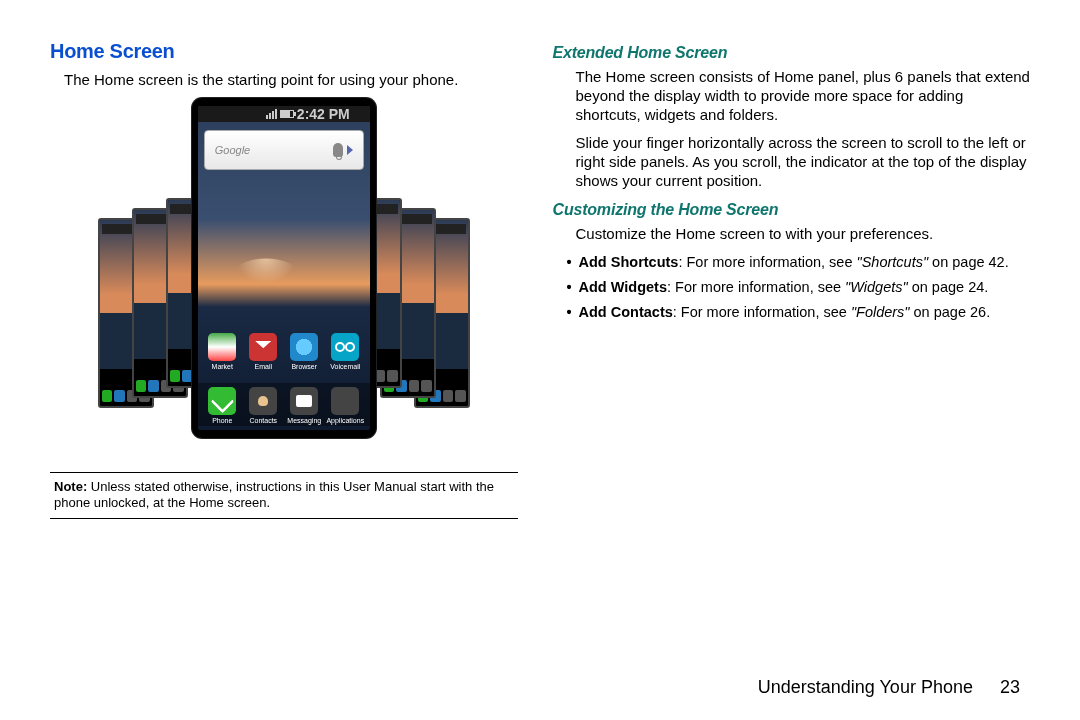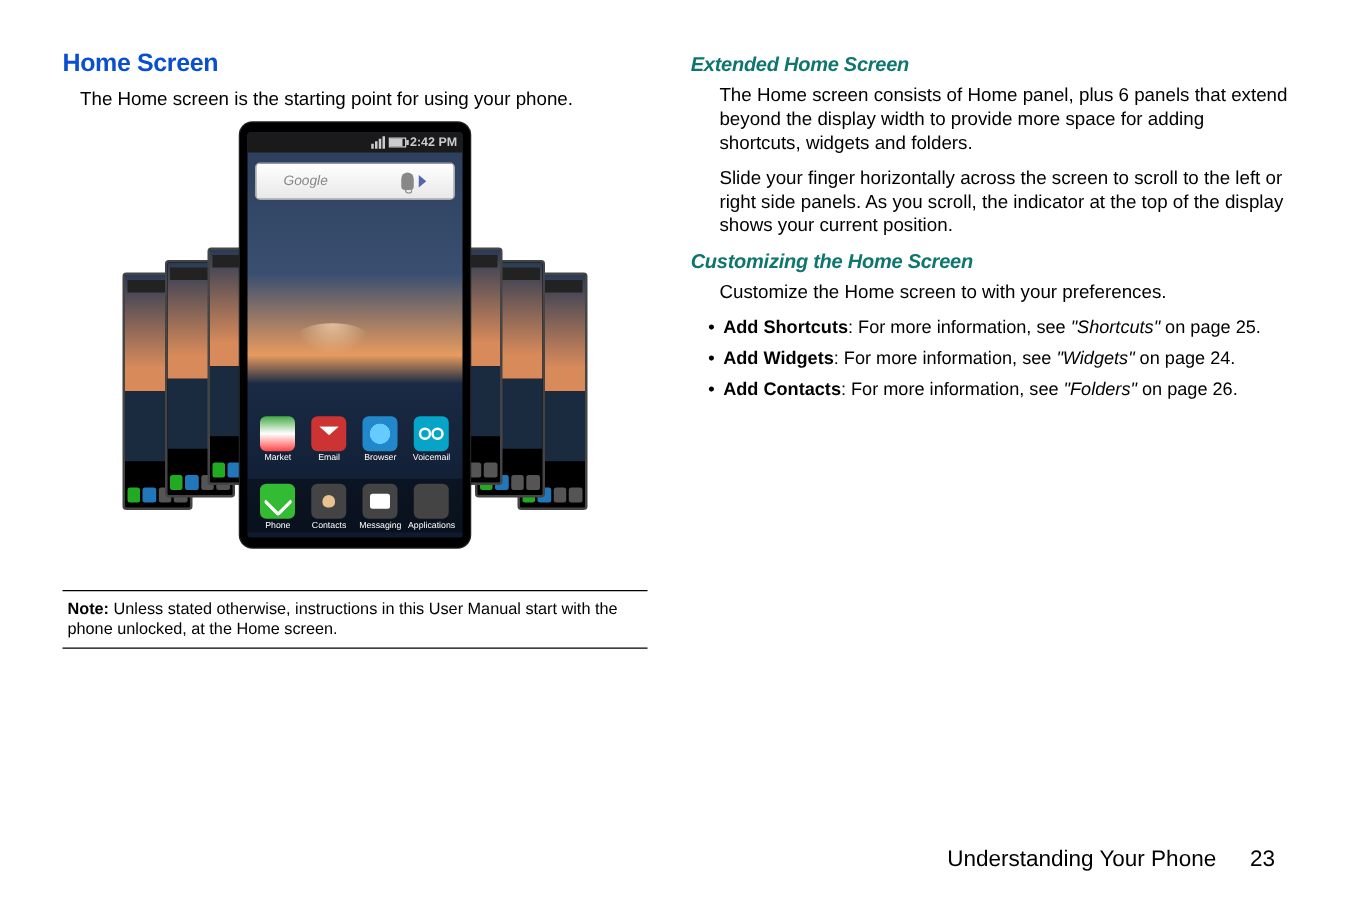--- a/index.html
+++ b/index.html
@@ -92,41 +92,41 @@
   .main-screen {
     width: 100%; height: 100%;
     background: linear-gradient(#2b3d5a 0%, #3a4f70 35%, #e79b5e 55%, #1a2a44 62%, #0e1a2e 100%);
     position: relative;
     border-radius: 2px;
     overflow:hidden;
   }
   .status-bar {
     height: 16px; background: #1a1a1a;
     display:flex; justify-content:flex-end; align-items:center;
-    gap:3px; padding:0 4px;
-    font-size:10px; color:#ccc; font-weight:bold;
+    gap:3px; padding:0 20px;
+    font-size:14px; color:#ccc; font-weight:bold;
   }
   .status-bar .sig { display:inline-flex; gap:1px; align-items:flex-end;}
   .status-bar .sig i{width:2px;background:#ccc;display:inline-block;}
   .status-bar .sig i:nth-child(1){height:4px;}
   .status-bar .sig i:nth-child(2){height:6px;}
   .status-bar .sig i:nth-child(3){height:8px;}
   .status-bar .sig i:nth-child(4){height:10px;}
   .status-bar .batt{width:14px;height:8px;border:1px solid #ccc;position:relative;}
   .status-bar .batt::after{content:"";position:absolute;right:-3px;top:1px;width:2px;height:4px;background:#ccc;}
   .status-bar .batt i{display:block;width:80%;height:100%;background:#ccc;}
 
   .search-box {
     margin: 8px 6px;
-    height: 30px;
+    height: 40px;
     background: linear-gradient(#fff,#e8e8e8);
     border-radius: 4px;
     border:1px solid #aaa;
     display:flex; align-items:center;
-    padding:0 22px;
+    padding:0 10px;
     gap:4px;
   }
   .search-box .glogo { font-size:11px; color:#888; font-style:italic; flex:1;}
   .search-box .mic { width:10px;height:14px;background:#888;border-radius:5px 5px 3px 3px;position:relative;}
   .search-box .mic::after{content:"";position:absolute;bottom:-3px;left:3px;width:4px;height:3px;border:1px solid #888;border-top:none;border-radius:0 0 4px 4px;}
   .search-box .arrow{width:0;height:0;border-left:6px solid #56a;border-top:5px solid transparent;border-bottom:5px solid transparent;}
 
   .reflection {
     position:absolute; top:140px; left:38px; width:60px;height:50px;
     background: radial-gradient(ellipse at top, rgba(255,220,180,0.7), transparent 70%);
@@ -313,21 +313,21 @@
   <div class="col-right">
     <div class="h2">Extended Home Screen</div>
     <div class="para">The Home screen consists of Home panel, plus 6 panels that extend beyond the display width to provide more space for adding shortcuts, widgets and folders.</div>
     <div class="para">Slide your finger horizontally across the screen to scroll to the left or right side panels. As you scroll, the indicator at the top of the display shows your current position.</div>
 
     <div class="h2">Customizing the Home Screen</div>
     <div class="para">Customize the Home screen to with your preferences.</div>
 
     <div class="bullets">
       <div class="bullet">
-        <span class="bold">Add Shortcuts</span><span>: For more information, see </span><span class="ital">"Shortcuts"</span><span> on page 25.</span>
+        <span class="bold">Add Shortcuts</span><span>: For more information, see </span><span class="ital">"Shortcuts"</span><span> on page 42.</span>
       </div>
       <div class="bullet">
         <span class="bold">Add Widgets</span><span>: For more information, see </span><span class="ital">"Widgets"</span><span> on page 24.</span>
       </div>
       <div class="bullet">
         <span class="bold">Add Contacts</span><span>: For more information, see </span><span class="ital">"Folders"</span><span> on page 26.</span>
       </div>
     </div>
   </div>
 </div>

